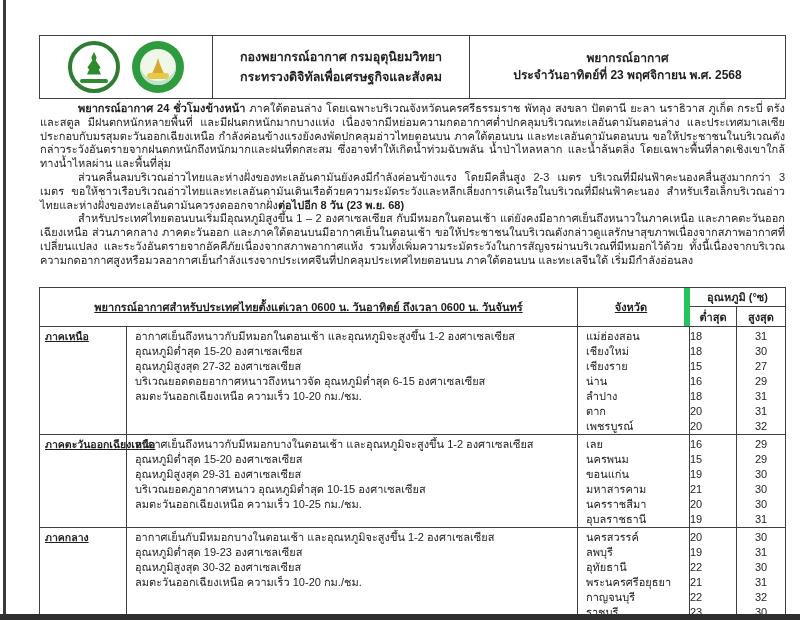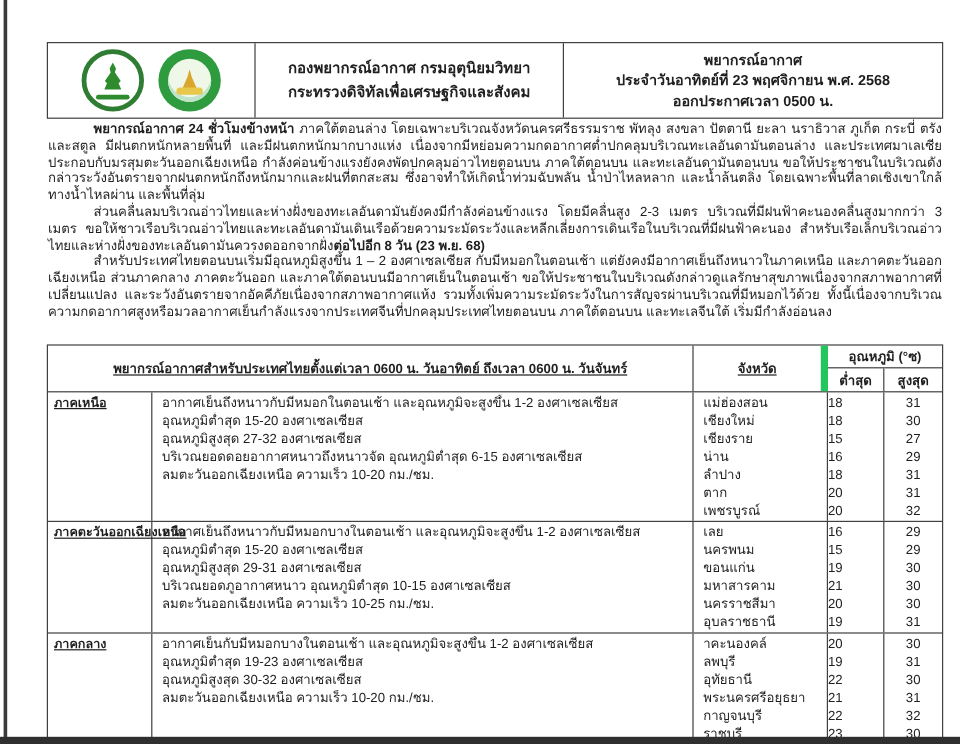--- a/index.html
+++ b/index.html
@@ -88,21 +88,20 @@
         <div class="cloud"></div>
       </div>
     </div>
     <div class="hdr-cell hdr-org">
       <div>กองพยากรณ์อากาศ กรมอุตุนิยมวิทยา</div>
       <div>กระทรวงดิจิทัลเพื่อเศรษฐกิจและสังคม</div>
     </div>
     <div class="hdr-cell hdr-title">
       <div>พยากรณ์อากาศ</div>
       <div>ประจำวันอาทิตย์ที่ 23 พฤศจิกายน พ.ศ. 2568</div>
-      <div>ออกประกาศเวลา 0500 น.</div>
     </div>
   </div>
 
   <div class="paras">
     <p><span class="bold">พยากรณ์อากาศ 24 ชั่วโมงข้างหน้า</span><span> ภาคใต้ตอนล่าง โดยเฉพาะบริเวณจังหวัดนครศรีธรรมราช พัทลุง สงขลา ปัตตานี ยะลา นราธิวาส ภูเก็ต กระบี่ ตรัง และสตูล มีฝนตกหนักหลายพื้นที่ และมีฝนตกหนักมากบางแห่ง เนื่องจากมีหย่อมความกดอากาศต่ำปกคลุมบริเวณทะเลอันดามันตอนล่าง และประเทศมาเลเซีย ประกอบกับมรสุมตะวันออกเฉียงเหนือ กำลังค่อนข้างแรงยังคงพัดปกคลุมอ่าวไทยตอนบน ภาคใต้ตอนบน และทะเลอันดามันตอนบน ขอให้ประชาชนในบริเวณดังกล่าวระวังอันตรายจากฝนตกหนักถึงหนักมากและฝนที่ตกสะสม ซึ่งอาจทำให้เกิดน้ำท่วมฉับพลัน น้ำป่าไหลหลาก และน้ำล้นตลิ่ง โดยเฉพาะพื้นที่ลาดเชิงเขาใกล้ทางน้ำไหลผ่าน และพื้นที่ลุ่ม</span></p>
     <p><span>ส่วนคลื่นลมบริเวณอ่าวไทยและห่างฝั่งของทะเลอันดามันยังคงมีกำลังค่อนข้างแรง โดยมีคลื่นสูง 2-3 เมตร บริเวณที่มีฝนฟ้าคะนองคลื่นสูงมากกว่า 3 เมตร ขอให้ชาวเรือบริเวณอ่าวไทยและทะเลอันดามันเดินเรือด้วยความระมัดระวังและหลีกเลี่ยงการเดินเรือในบริเวณที่มีฝนฟ้าคะนอง สำหรับเรือเล็กบริเวณอ่าวไทยและห่างฝั่งของทะเลอันดามันควรงดออกจากฝั่ง</span><span class="bold">ต่อไปอีก 8 วัน (23 พ.ย. 68)</span></p>
     <p><span>สำหรับประเทศไทยตอนบนเริ่มมีอุณหภูมิสูงขึ้น 1 – 2 องศาเซลเซียส กับมีหมอกในตอนเช้า แต่ยังคงมีอากาศเย็นถึงหนาวในภาคเหนือ และภาคตะวันออกเฉียงเหนือ ส่วนภาคกลาง ภาคตะวันออก และภาคใต้ตอนบนมีอากาศเย็นในตอนเช้า ขอให้ประชาชนในบริเวณดังกล่าวดูแลรักษาสุขภาพเนื่องจากสภาพอากาศที่เปลี่ยนแปลง และระวังอันตรายจากอัคคีภัยเนื่องจากสภาพอากาศแห้ง รวมทั้งเพิ่มความระมัดระวังในการสัญจรผ่านบริเวณที่มีหมอกไว้ด้วย ทั้งนี้เนื่องจากบริเวณความกดอากาศสูงหรือมวลอากาศเย็นกำลังแรงจากประเทศจีนที่ปกคลุมประเทศไทยตอนบน ภาคใต้ตอนบน และทะเลจีนใต้ เริ่มมีกำลังอ่อนลง</span></p>
   </div>
 
   <div class="ftable">
@@ -197,21 +196,21 @@
           <div class="cell region-cell">
             <div class="region-name">ภาคกลาง</div>
           </div>
           <div class="cell desc-cell">
             <div class="line">อากาศเย็นกับมีหมอกบางในตอนเช้า และอุณหภูมิจะสูงขึ้น 1-2 องศาเซลเซียส</div>
             <div class="line">อุณหภูมิต่ำสุด 19-23 องศาเซลเซียส</div>
             <div class="line">อุณหภูมิสูงสุด 30-32 องศาเซลเซียส</div>
             <div class="line">ลมตะวันออกเฉียงเหนือ ความเร็ว 10-20 กม./ชม.</div>
           </div>
           <div class="cell prov-cell">
-            <div class="line">าคะนองคล์</div>
+            <div class="line">นครสวรรค์</div>
             <div class="line">ลพบุรี</div>
             <div class="line">อุทัยธานี</div>
             <div class="line">พระนครศรีอยุธยา</div>
             <div class="line">กาญจนบุรี</div>
             <div class="line">ราชบุรี</div>
           </div>
           <div class="cell min-cell">
             <div class="line">20</div>
             <div class="line">19</div>
             <div class="line">22</div>

